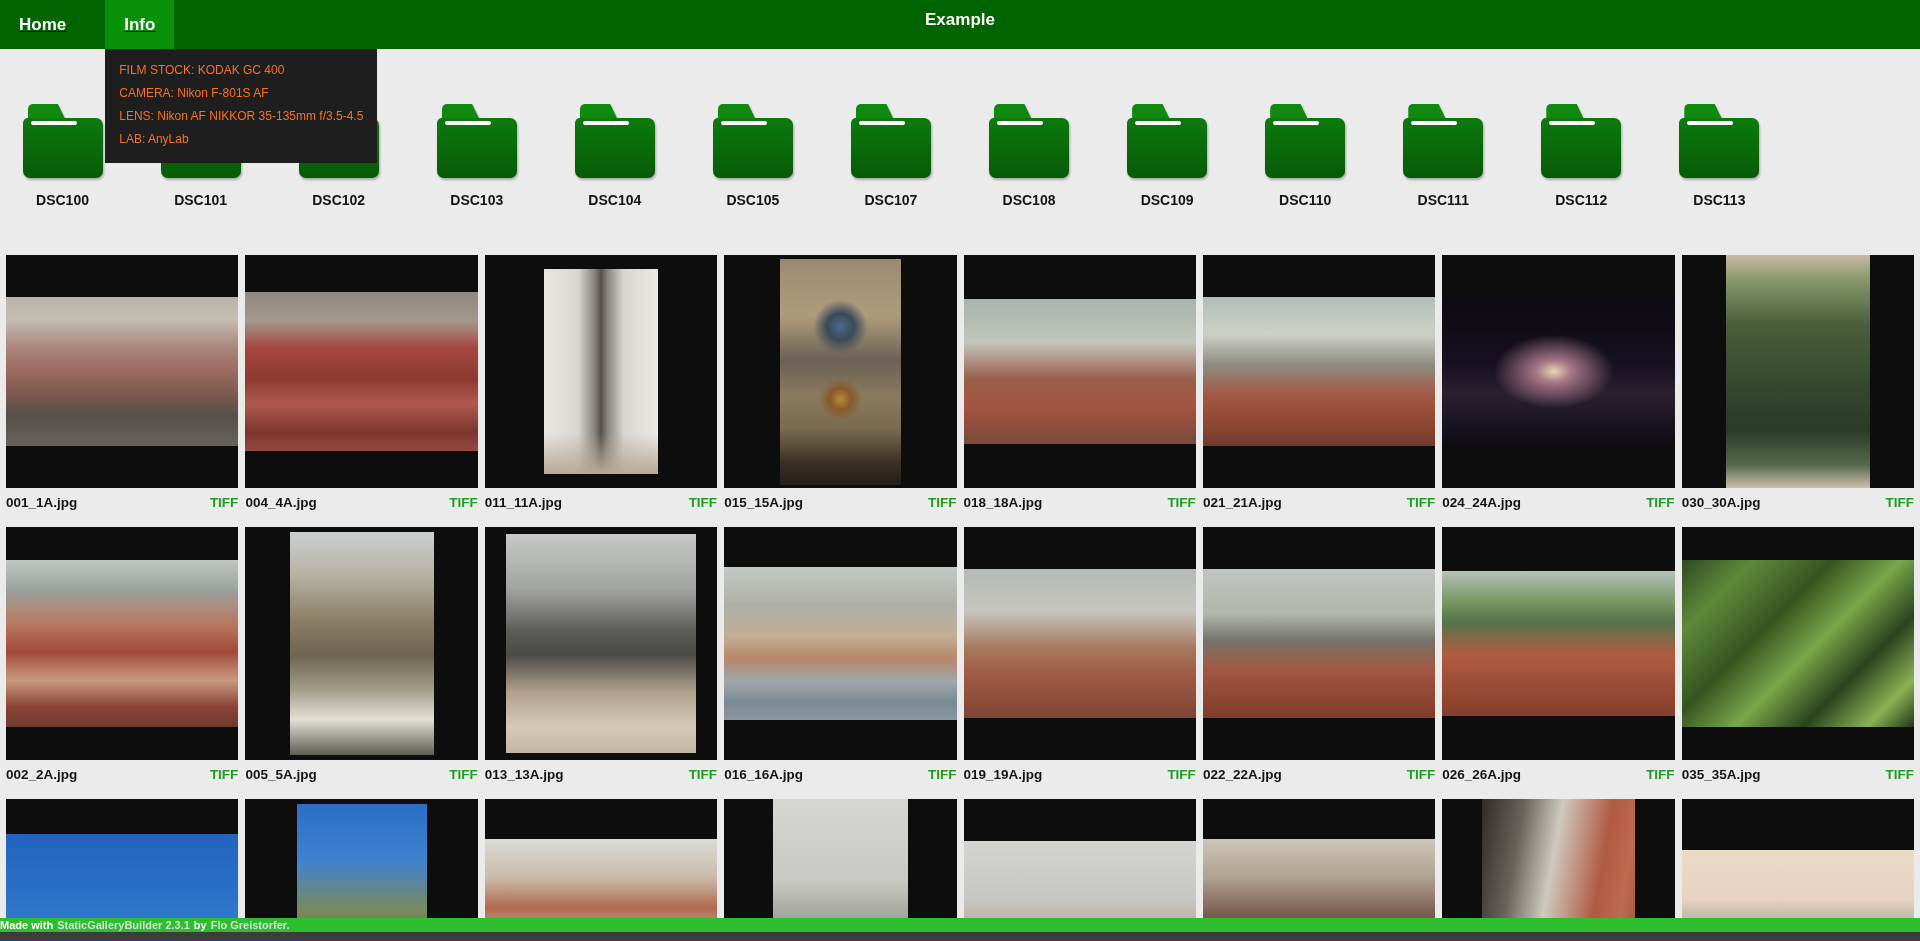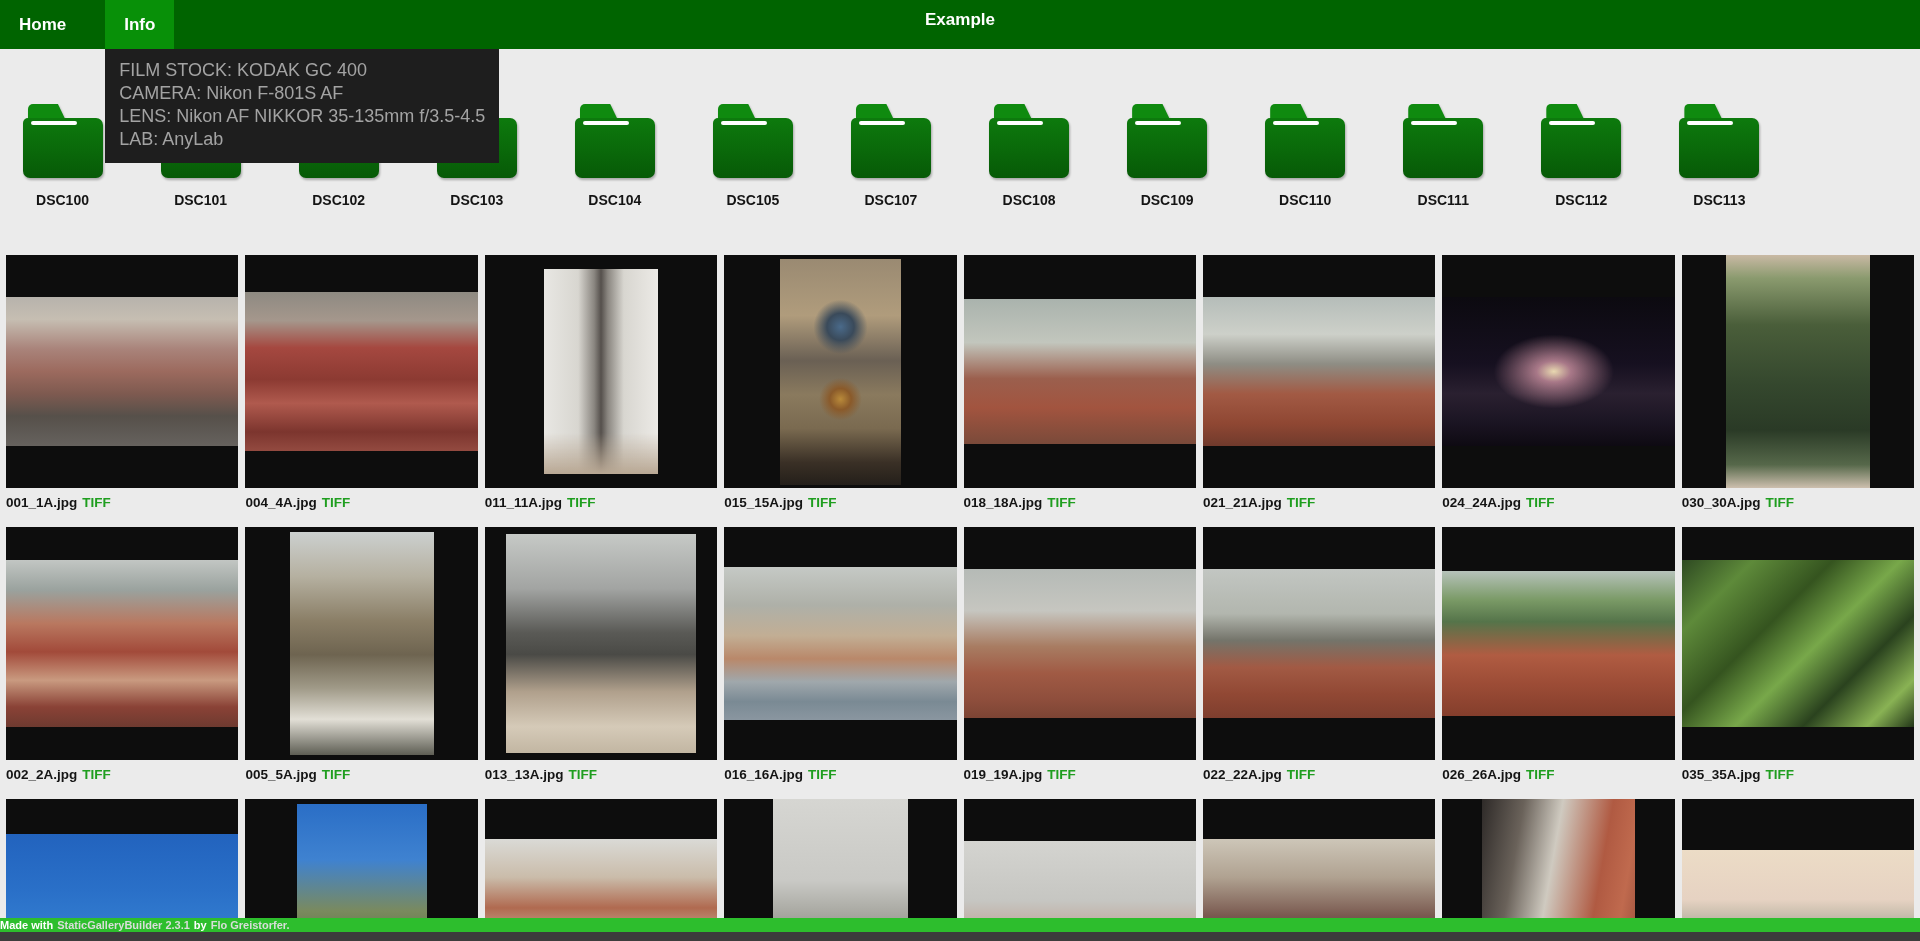--- a/index.html
+++ b/index.html
@@ -1,29 +1,29 @@
 <!DOCTYPE html>
 <html><head>
 <meta charset="utf-8">
 <style>
   * { margin:0; padding:0; box-sizing:border-box; }
   html,body { width:1920px; height:941px; overflow:hidden; background:#ebebeb;
     font-family:"Liberation Sans", sans-serif; }
 
   
-  .nav { position:relative; height:49px; background:#006400; display:flex; align-items:stretch; z-index:30; }
+  .nav { position:relative; height:49px; background:#006400; display:flex; align-items:stretch; z-index:30;text-decoration:underline; }
   .nav-item { display:flex; align-items:center; padding:0 19px; color:#ffffff;
     font-size:17px; font-weight:700; cursor:pointer; position:relative; }
   .nav-item.active { background:#089008;margin-left:20px; }
   .nav-center { position:absolute; left:50%; top:0; height:39px; transform:translateX(-50%);
     display:flex; align-items:center; color:#fff; font-size:17px; font-weight:700; }
 
   
-  .tooltip { position:absolute; top:49px; left:0; background:#1e1e1e; color:#a3a3a3;
-    padding:10px 14px 12px 14px; white-space:nowrap; z-index:40; font-size:18px;
+  .tooltip { position:absolute; top:49px; left:0; background:#1e1e1e; color:#f97316;
+    padding:10px 14px 12px 14px; white-space:nowrap; z-index:40; font-size:12px;
     font-weight:400; line-height:23px; cursor:default; }
 
   
   .folder-row { display:grid; grid-template-columns:repeat(14,1fr); padding-top:55px;gap:13px; }
   .folder-item { text-align:center; cursor:pointer; }
   .folder { position:relative; width:84px; height:74px; margin:0 auto;
     filter:drop-shadow(1.5px 2px 1px rgba(0,0,0,0.28)); }
   .folder-tab { position:absolute; top:0; left:7px; width:40px; height:20px;
     background:#0f8a0f; border-radius:5px 6px 0 0;
     clip-path:polygon(0 0, 76% 0, 100% 100%, 0 100%); }
@@ -34,22 +34,22 @@
     border-radius:5px 7px 7px 7px; }
   .folder-label { margin-top:14px; font-size:14px; font-weight:700; color:#141414; }
 
   
   .gallery { margin-top:47px; padding:0 6px; display:grid;
     grid-template-columns:repeat(8,1fr); column-gap:7px; row-gap:11px; }
   .gallery-item { display:flex; flex-direction:column; }
   .photo-frame { background:#0d0d0d; height:233px; display:flex;
     align-items:center; justify-content:center; overflow:hidden; }
   .thumb { cursor:pointer; }
-  .photo-label { height:28px; display:flex; align-items:center; justify-content:flex-start;
-    font-size:13.5px; font-weight:700; color:#141414; gap:5px; }
+  .photo-label { height:28px; display:flex; align-items:center; justify-content:space-between;
+    font-size:13.5px; font-weight:700; color:#141414; }
   .tiff-link { color:#1f9e1f; cursor:pointer; }
   .file-link { cursor:pointer; }
 
   
   .footer-green { position:fixed; left:0; bottom:9px; width:1920px; height:14px;
     background:#2dbe2d; z-index:50; display:flex; align-items:center;
     justify-content:flex-start; padding-right:6px; font-size:11px; font-weight:700;
     color:#ffffff; gap:4px; line-height:14px; }
   .footer-link { color:#d9ded9; cursor:pointer; }
   .footer-dark { position:fixed; left:0; bottom:0; width:1920px; height:9px;

